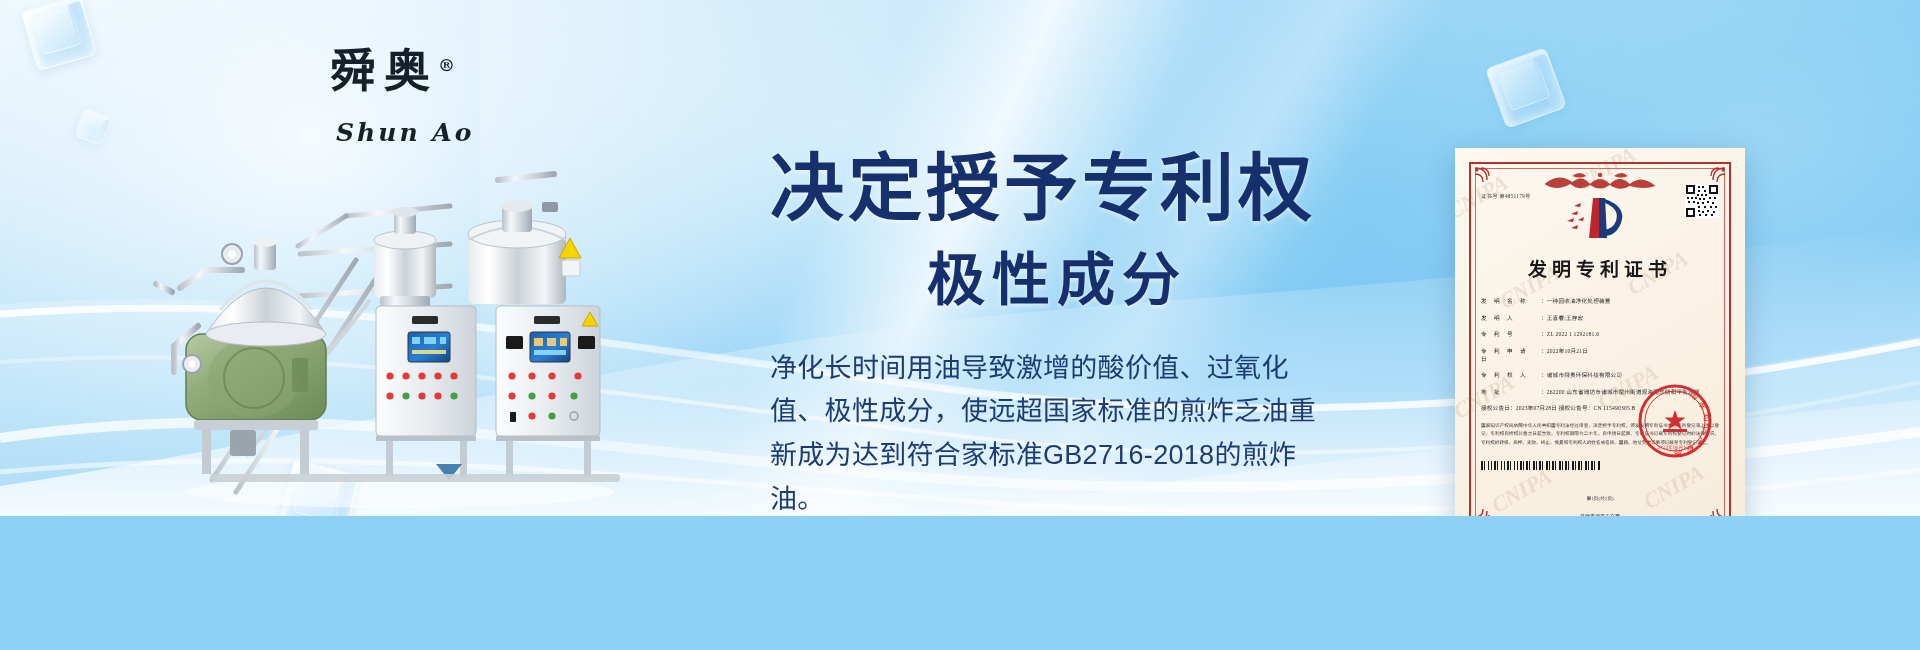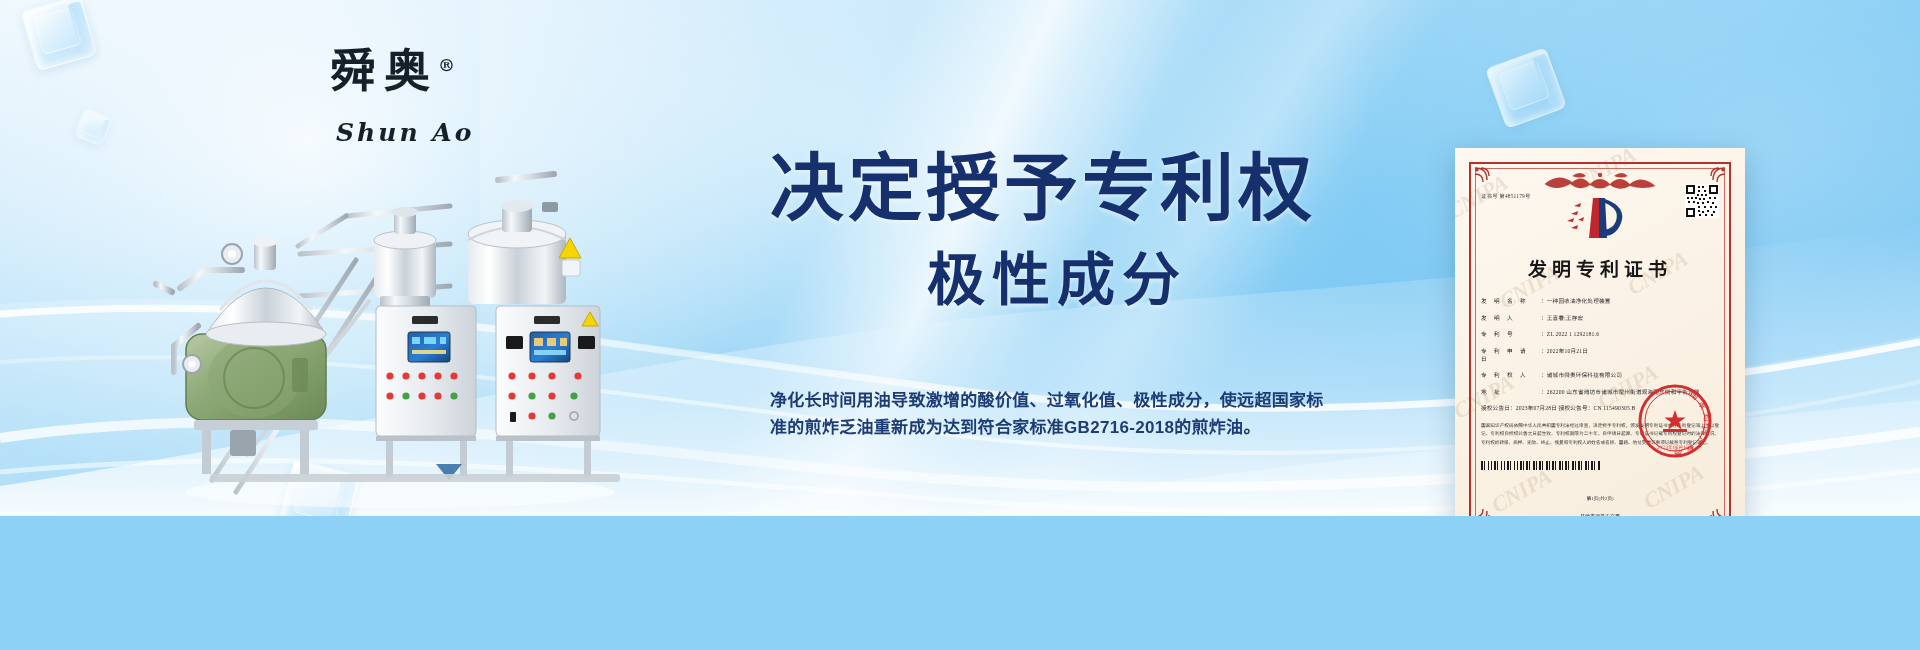--- a/index.html
+++ b/index.html
@@ -85,23 +85,23 @@
     line-height:1.05;white-space:nowrap;
     text-shadow:0 2px 5px rgba(255,255,255,.6);
   }
   .subline{
     margin-top:22px;text-align:center;padding-right:26px;
     font-size:58px;font-weight:700;color:#16306e;letter-spacing:7px;
     line-height:1.05;white-space:nowrap;
     text-shadow:0 2px 5px rgba(255,255,255,.6);
   }
   .para{
-    margin-top:76px;width:560px;
-    font-size:17px;line-height:1.62;color:#1d3c74;letter-spacing:.3px;
-    font-weight:700;
+    margin-top:36px;width:560px;
+    font-size:27px;line-height:1.62;color:#1d3c74;letter-spacing:.3px;
+    font-weight:400;
   }
 
   
   .cert{
     position:absolute;left:1455px;top:148px;width:290px;height:395px;
     background:linear-gradient(150deg,#fdf8f0 0%,#fbf3e7 40%,#f7ecdc 100%);
     box-shadow:0 8px 26px rgba(40,90,130,.30);
     overflow:hidden;
   }
   .cert .wm{

